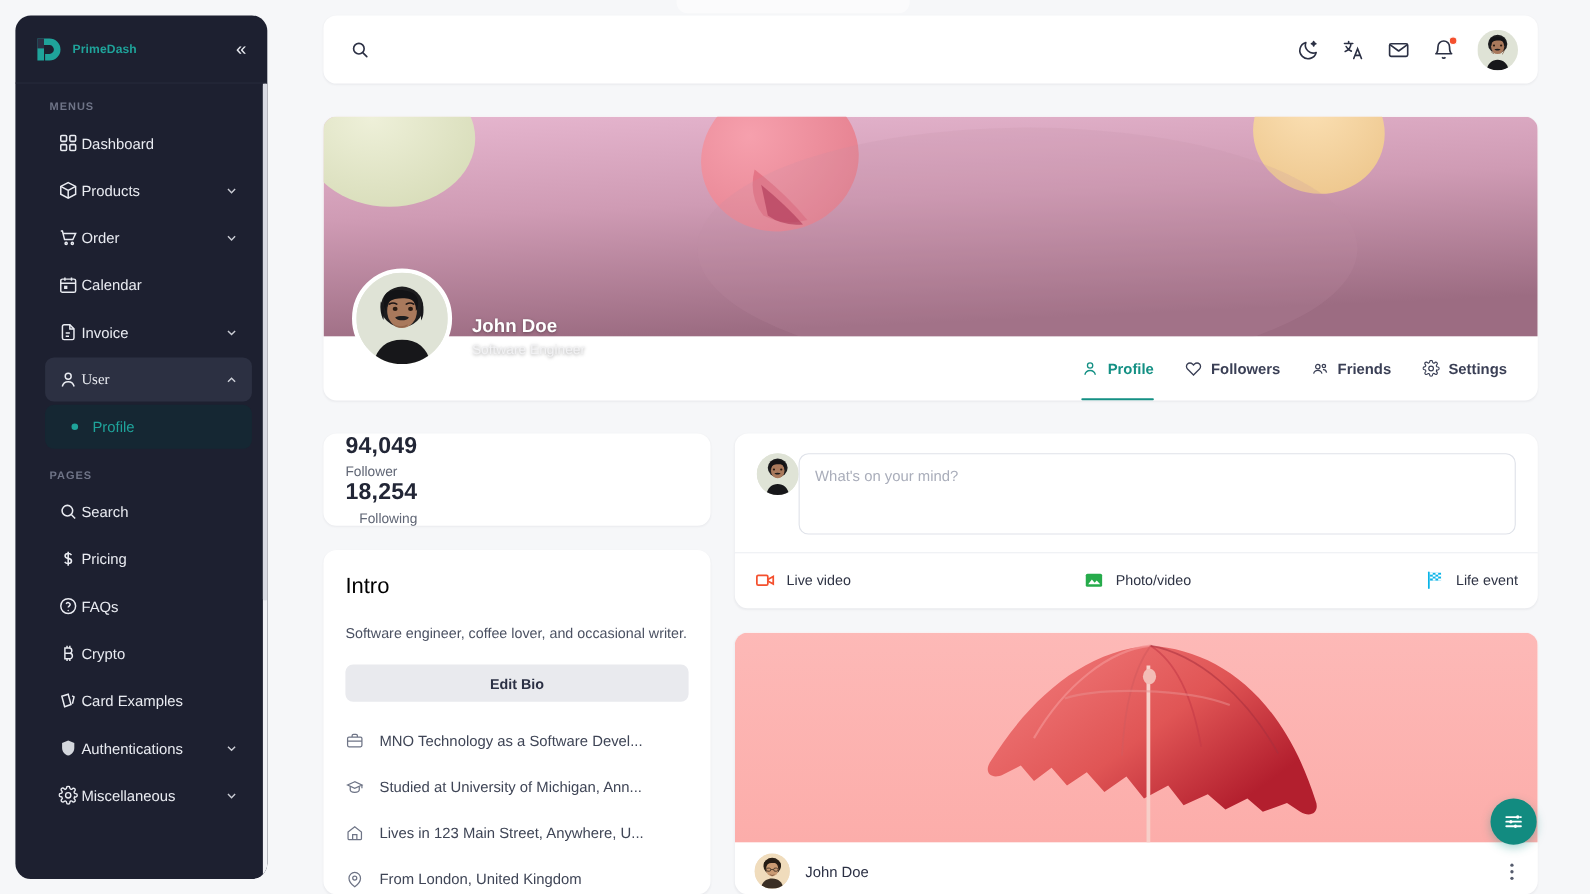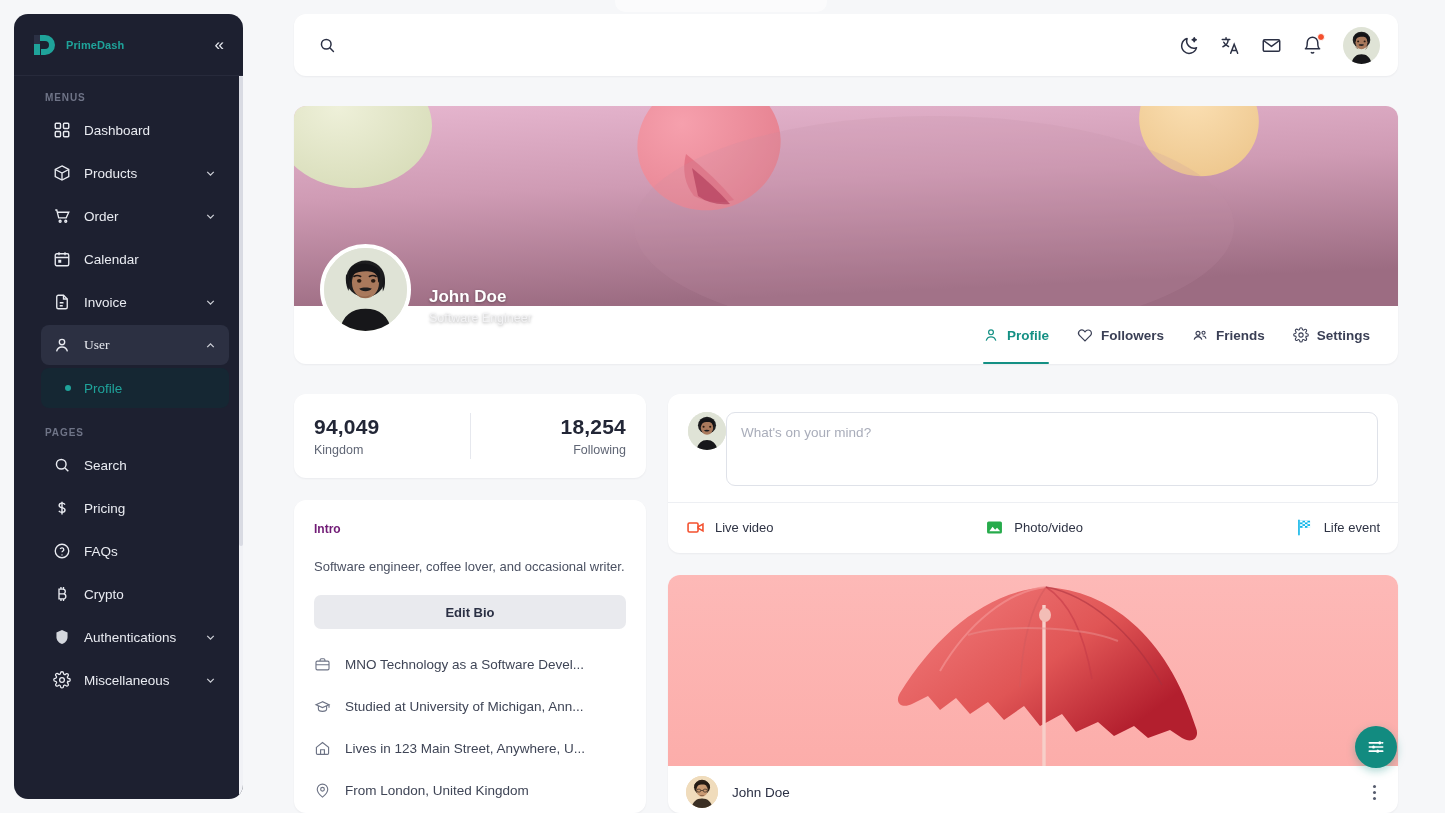--- a/index.html
+++ b/index.html
@@ -49,21 +49,21 @@
     padding: 0 0 10px 13px;
   }
   .nav-inner { padding: 0 14px; }
 
   .sec-label {
     font-size: 10px; font-weight: 700; letter-spacing: .9px;
     color: #6f7487; padding: 16px 4px 7px 4px;
     text-transform: uppercase;
   }
   .nav-item {
-    display: flex; align-items: center; gap: 13px;
+    display: flex; align-items: center; gap: 3px;
     height: 40px; padding: 0 12px;
     border-radius: 8px; cursor: pointer;
     color: #e9ebf1; font-size: 13.5px; font-weight: 500;
     margin-bottom: 3px;
   }
   .nav-item .ico { width: 18px; height: 18px; flex: 0 0 18px; display:block; }
   .nav-item .lbl { flex: 1; }
   .nav-item .chev { width: 13px; height: 13px; opacity: .85; }
   .nav-item.active { background: #2c3042; font-family: Liberation Serif, serif; }
   .sub-item {
@@ -150,38 +150,39 @@
   .tab.active::after {
     content:""; position: absolute; left: 0; right: 0; bottom: 0;
     height: 2.5px; background: #149084; border-radius: 2px;
   }
 
   
   .stats-card {
     position: absolute; left: 294px; top: 394px;
     width: 352px; height: 84px;
     background: #fff; border-radius: 12px;
-    display: flex; align-items: center;
+    display: flex; align-items: flex-start;
     box-shadow: 0 1px 2px rgba(20,25,40,.05);
+    flex-direction: column;
   }
   .stat { flex: 1; padding: 0 20px; }
   .stat.right { text-align: right; }
   .stat-num { font-size: 21px; font-weight: 700; color: #222636; letter-spacing:.2px; }
   .stat-lbl { font-size: 12.5px; color: #606675; margin-top: 4px; }
   .stat-div { width: 1px; height: 46px; background: #e6e8ee; }
 
   
   .intro-card {
     position: absolute; left: 294px; top: 500px;
     width: 352px; height: 313px;
     background: #fff; border-radius: 12px;
     padding: 22px 20px 0 20px; overflow: hidden;
     box-shadow: 0 1px 2px rgba(20,25,40,.05);
   }
-  .intro-title { font-size: 12px; color:#701a75; font-weight: 700; }
+  .intro-title { font-size: 20px; color:#000000; font-weight: 400; }
   .intro-bio {
     font-size: 13px; color:#4b5162; line-height: 1.65;
     margin-top: 20px;
   }
   .edit-bio {
     margin-top: 18px; width: 100%; height: 34px;
     background: #e9eaee; border: none; border-radius: 7px;
     font-family: "Liberation Sans", sans-serif;
     font-size: 13px; font-weight: 700; color: #2b3044; cursor: pointer;
   }
@@ -364,20 +365,27 @@
         <span class="lbl">FAQs</span>
       </div>
 
       <div class="nav-item">
         <svg class="ico" viewBox="0 0 24 24" fill="none" stroke="currentColor" stroke-width="1.8">
           <path d="M8 5.5h5.2a3.2 3.2 0 0 1 0 6.4H8zM8 11.9h5.8a3.3 3.3 0 0 1 0 6.6H8zM8 5.5v13M10.6 2.8v2.7M14 2.8v2.7M10.6 18.5v2.7M14 18.5v2.7"></path>
         </svg>
         <span class="lbl">Crypto</span>
       </div>
 
+      <div class="nav-item">
+        <svg class="ico" viewBox="0 0 24 24" fill="none" stroke="currentColor" stroke-width="1.8">
+          <path d="M4.3 6.6 12 4.1l3.4 12.6-7.7 2.6z"></path>
+            <path d="M16.7 6.2l2.4 1.2-2 8.3"></path>
+        </svg>
+        <span class="lbl">Card Examples</span>
+      </div>
 
       <div class="nav-item">
         <svg class="ico" viewBox="0 0 24 24" fill="none" stroke="currentColor" stroke-width="1.8">
           <path d="M12 2.8 4.6 6v6c0 4.4 3.1 8 7.4 9.2 4.3-1.2 7.4-4.8 7.4-9.2V6z" fill="currentColor" stroke="none" opacity=".9"></path>
         </svg>
         <span class="lbl">Authentications</span>
         <svg class="chev" viewBox="0 0 24 24" fill="none" stroke="currentColor" stroke-width="2.4">
             <path d="M6 9l6 6 6-6"></path>
           </svg>
       </div>
@@ -535,21 +543,21 @@
         <path d="M19.3 14.6a1.6 1.6 0 0 0 .3 1.8l.1.1a2 2 0 1 1-2.8 2.8l-.1-.1a1.6 1.6 0 0 0-1.8-.3 1.6 1.6 0 0 0-1 1.5v.2a2 2 0 1 1-4 0v-.1a1.6 1.6 0 0 0-1-1.5 1.6 1.6 0 0 0-1.8.3l-.1.1a2 2 0 1 1-2.8-2.8l.1-.1a1.6 1.6 0 0 0 .3-1.8 1.6 1.6 0 0 0-1.5-1H3a2 2 0 1 1 0-4h.2a1.6 1.6 0 0 0 1.4-1 1.6 1.6 0 0 0-.3-1.8l-.1-.1a2 2 0 1 1 2.8-2.8l.1.1a1.6 1.6 0 0 0 1.8.3h.1a1.6 1.6 0 0 0 1-1.5V3a2 2 0 1 1 4 0v.2a1.6 1.6 0 0 0 1 1.4 1.6 1.6 0 0 0 1.8-.3l.1-.1a2 2 0 1 1 2.8 2.8l-.1.1a1.6 1.6 0 0 0-.3 1.8v.1a1.6 1.6 0 0 0 1.5 1h.2a2 2 0 1 1 0 4h-.2a1.6 1.6 0 0 0-1.4 1z"></path>
       </svg>
       <span>Settings</span>
     </div>
   </nav>
 </section>
 
 <section class="stats-card">
   <div class="stat">
     <div class="stat-num">94,049</div>
-    <div class="stat-lbl">Kingdom</div>
+    <div class="stat-lbl">Follower</div>
   </div>
   <div class="stat-div"></div>
   <div class="stat right">
     <div class="stat-num">18,254</div>
     <div class="stat-lbl">Following</div>
   </div>
 </section>
 
 <section class="intro-card">
   <h2 class="intro-title">Intro</h2>

